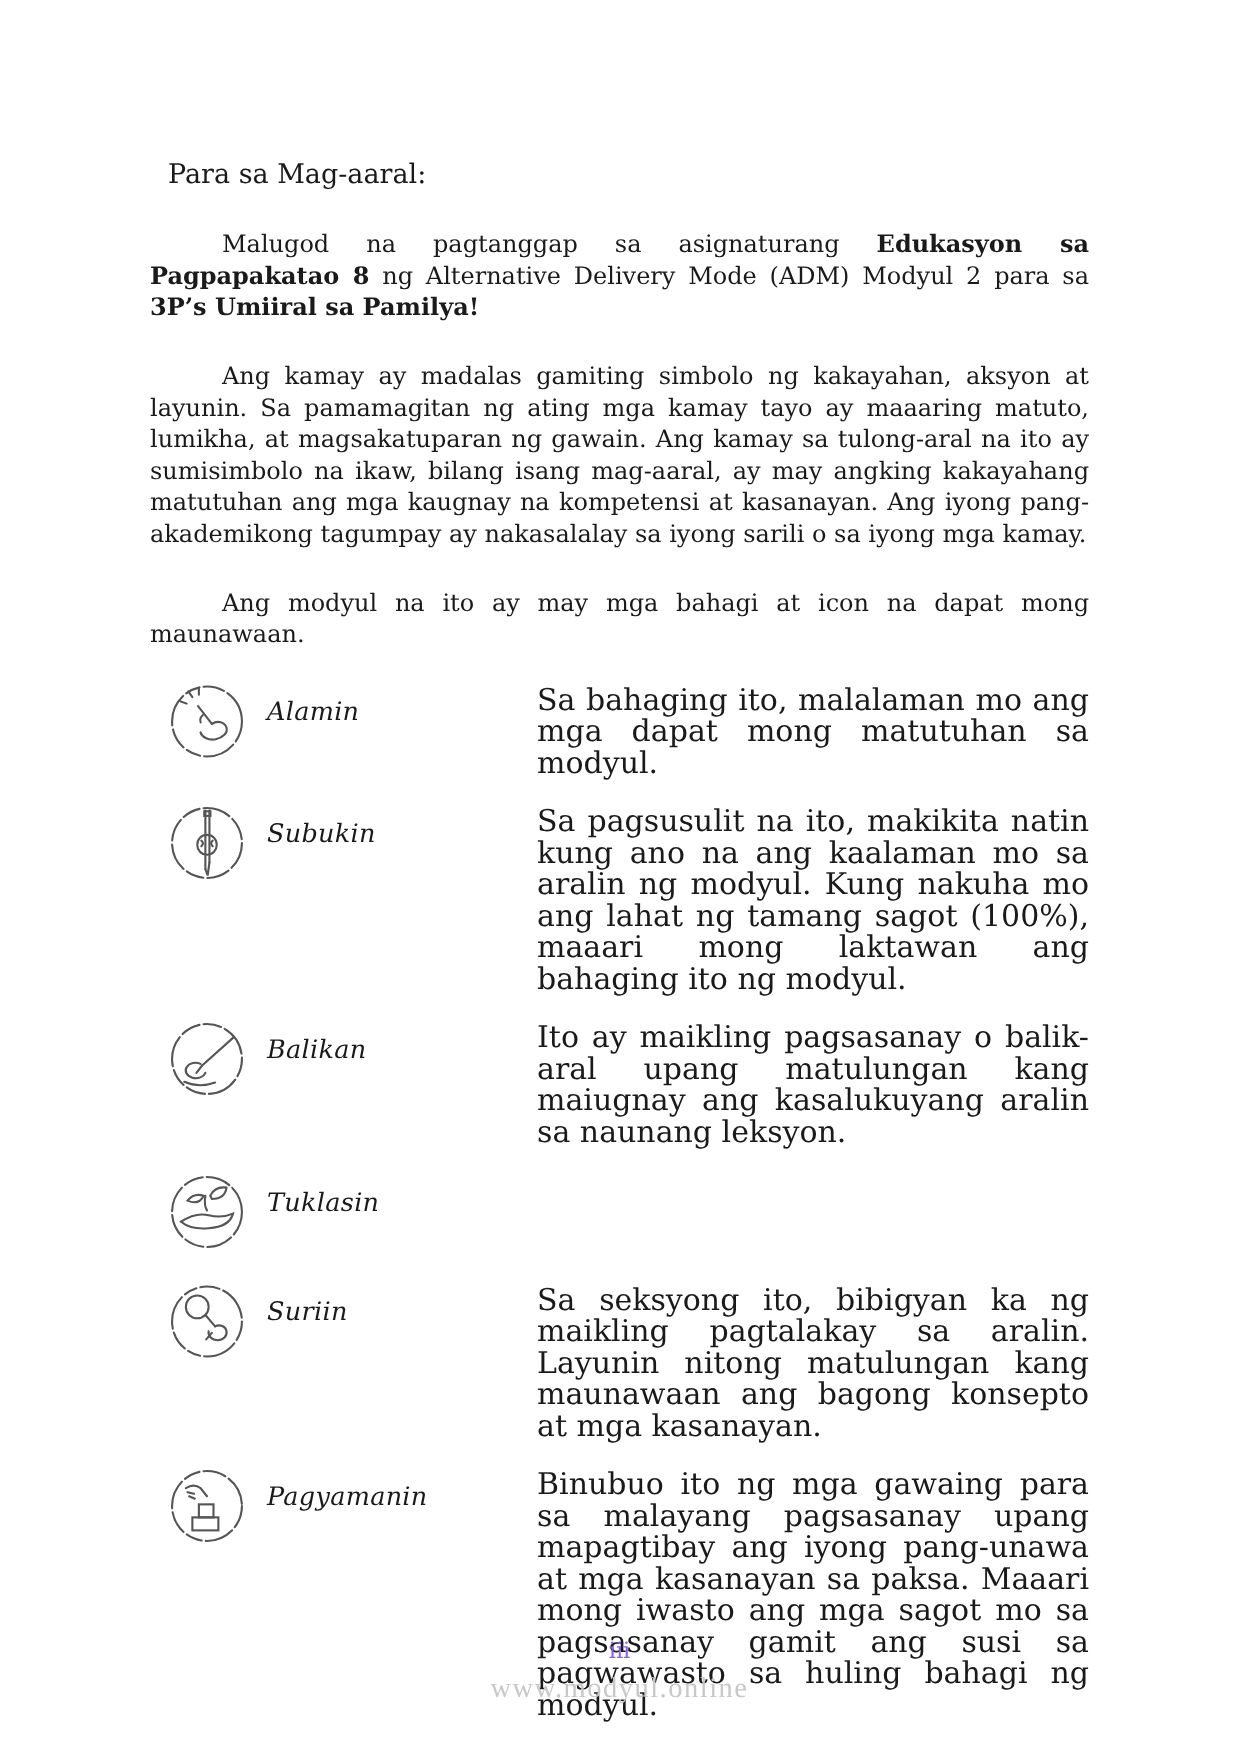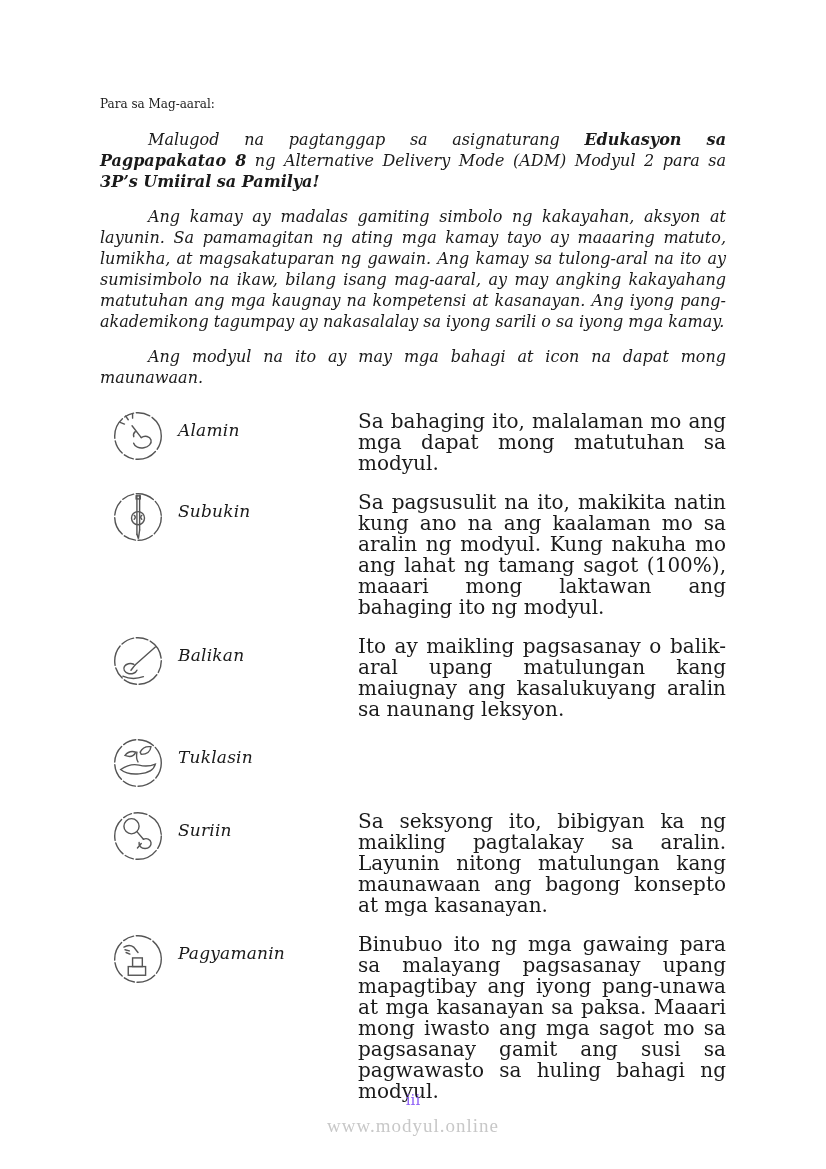--- a/index.html
+++ b/index.html
@@ -10,32 +10,31 @@
     position: relative;
     overflow: hidden;
   }
   .page {
     box-sizing: border-box;
     width: 826px; height: 1169px;
     padding: 94px 100px 0 100px;
     position: relative;
   }
   .heading {
-    font-size: 12px;
+    font-size: 18px;
     font-weight: normal;
-    margin: 0;
+    margin: 12px;
     line-height: 21px;
   }
   p.para {
     font-size: 16px;
     line-height: 21px;
     text-align: justify;
     text-indent: 48px;
-    margin: 14px 0 0 0;
-    font-style: italic;
+    margin: 25px 0 0 0;
   }
   .icon-table { margin-top: 22px; }
   .icon-row {
     display: grid;
     grid-template-columns: 78px 180px 1fr;
     margin-bottom: 17px;
     align-items: start;
   }
   .cell-icon { padding-left: 12px; }
   .icon-circle {

